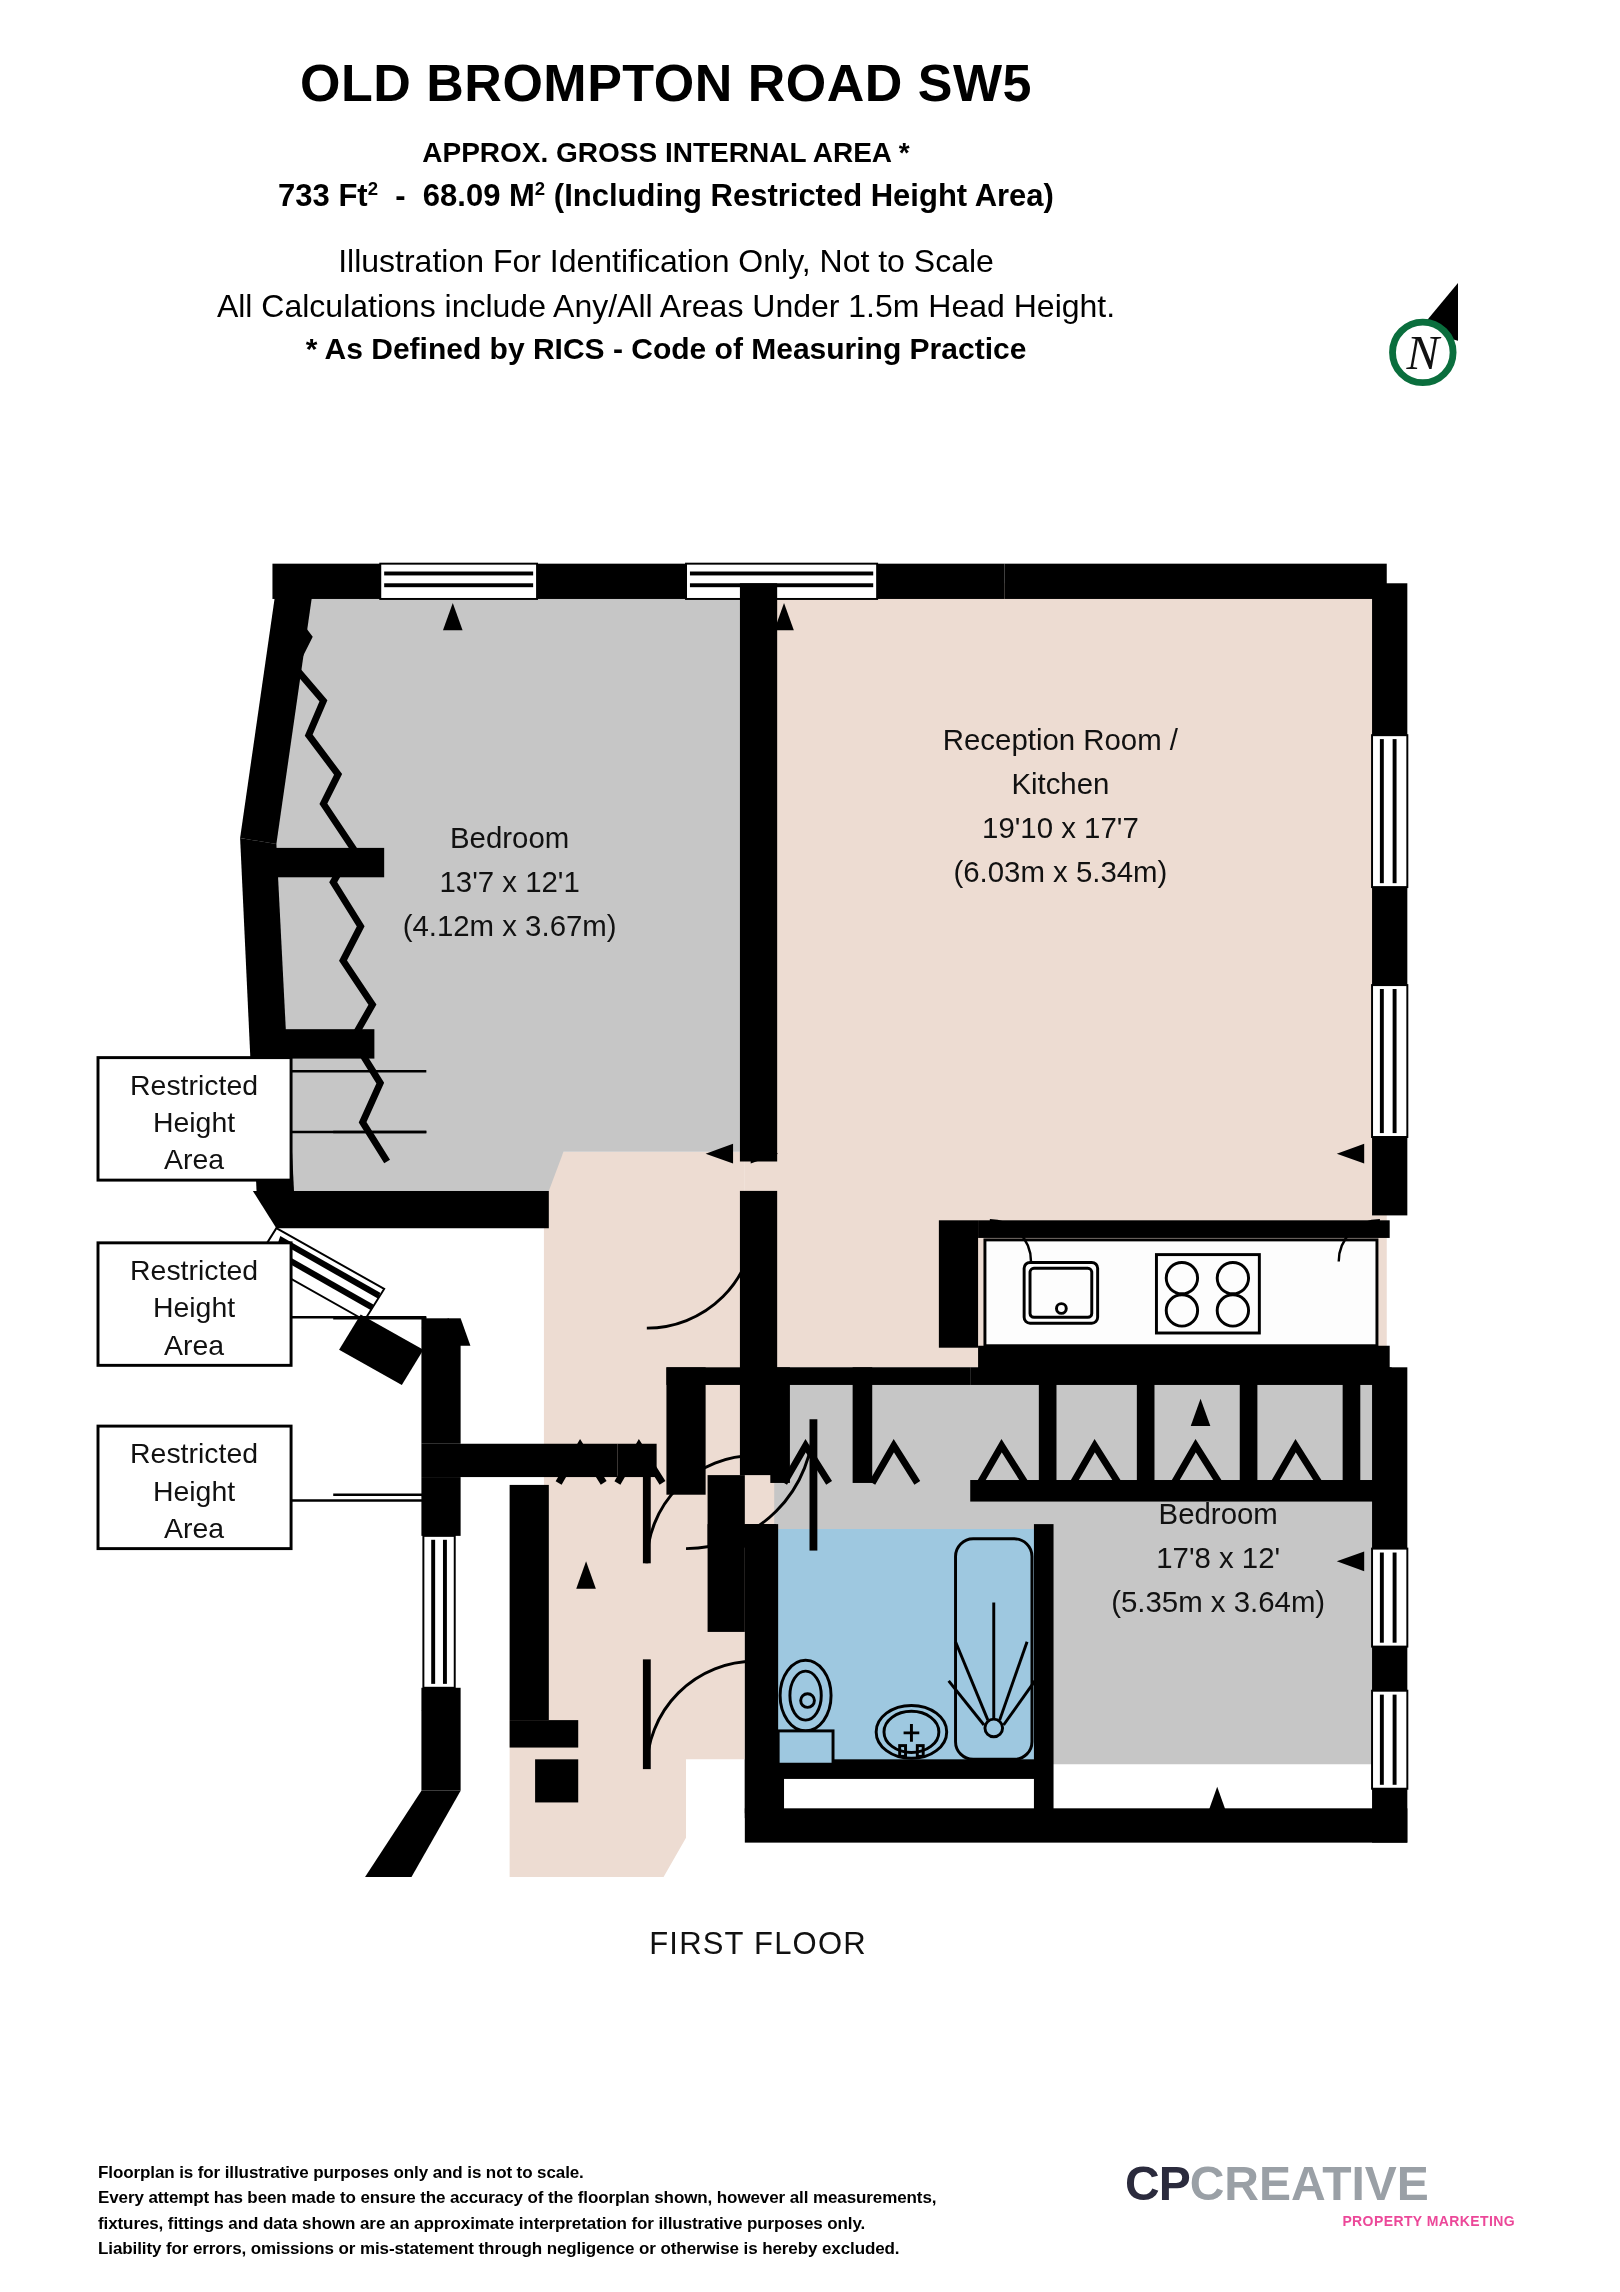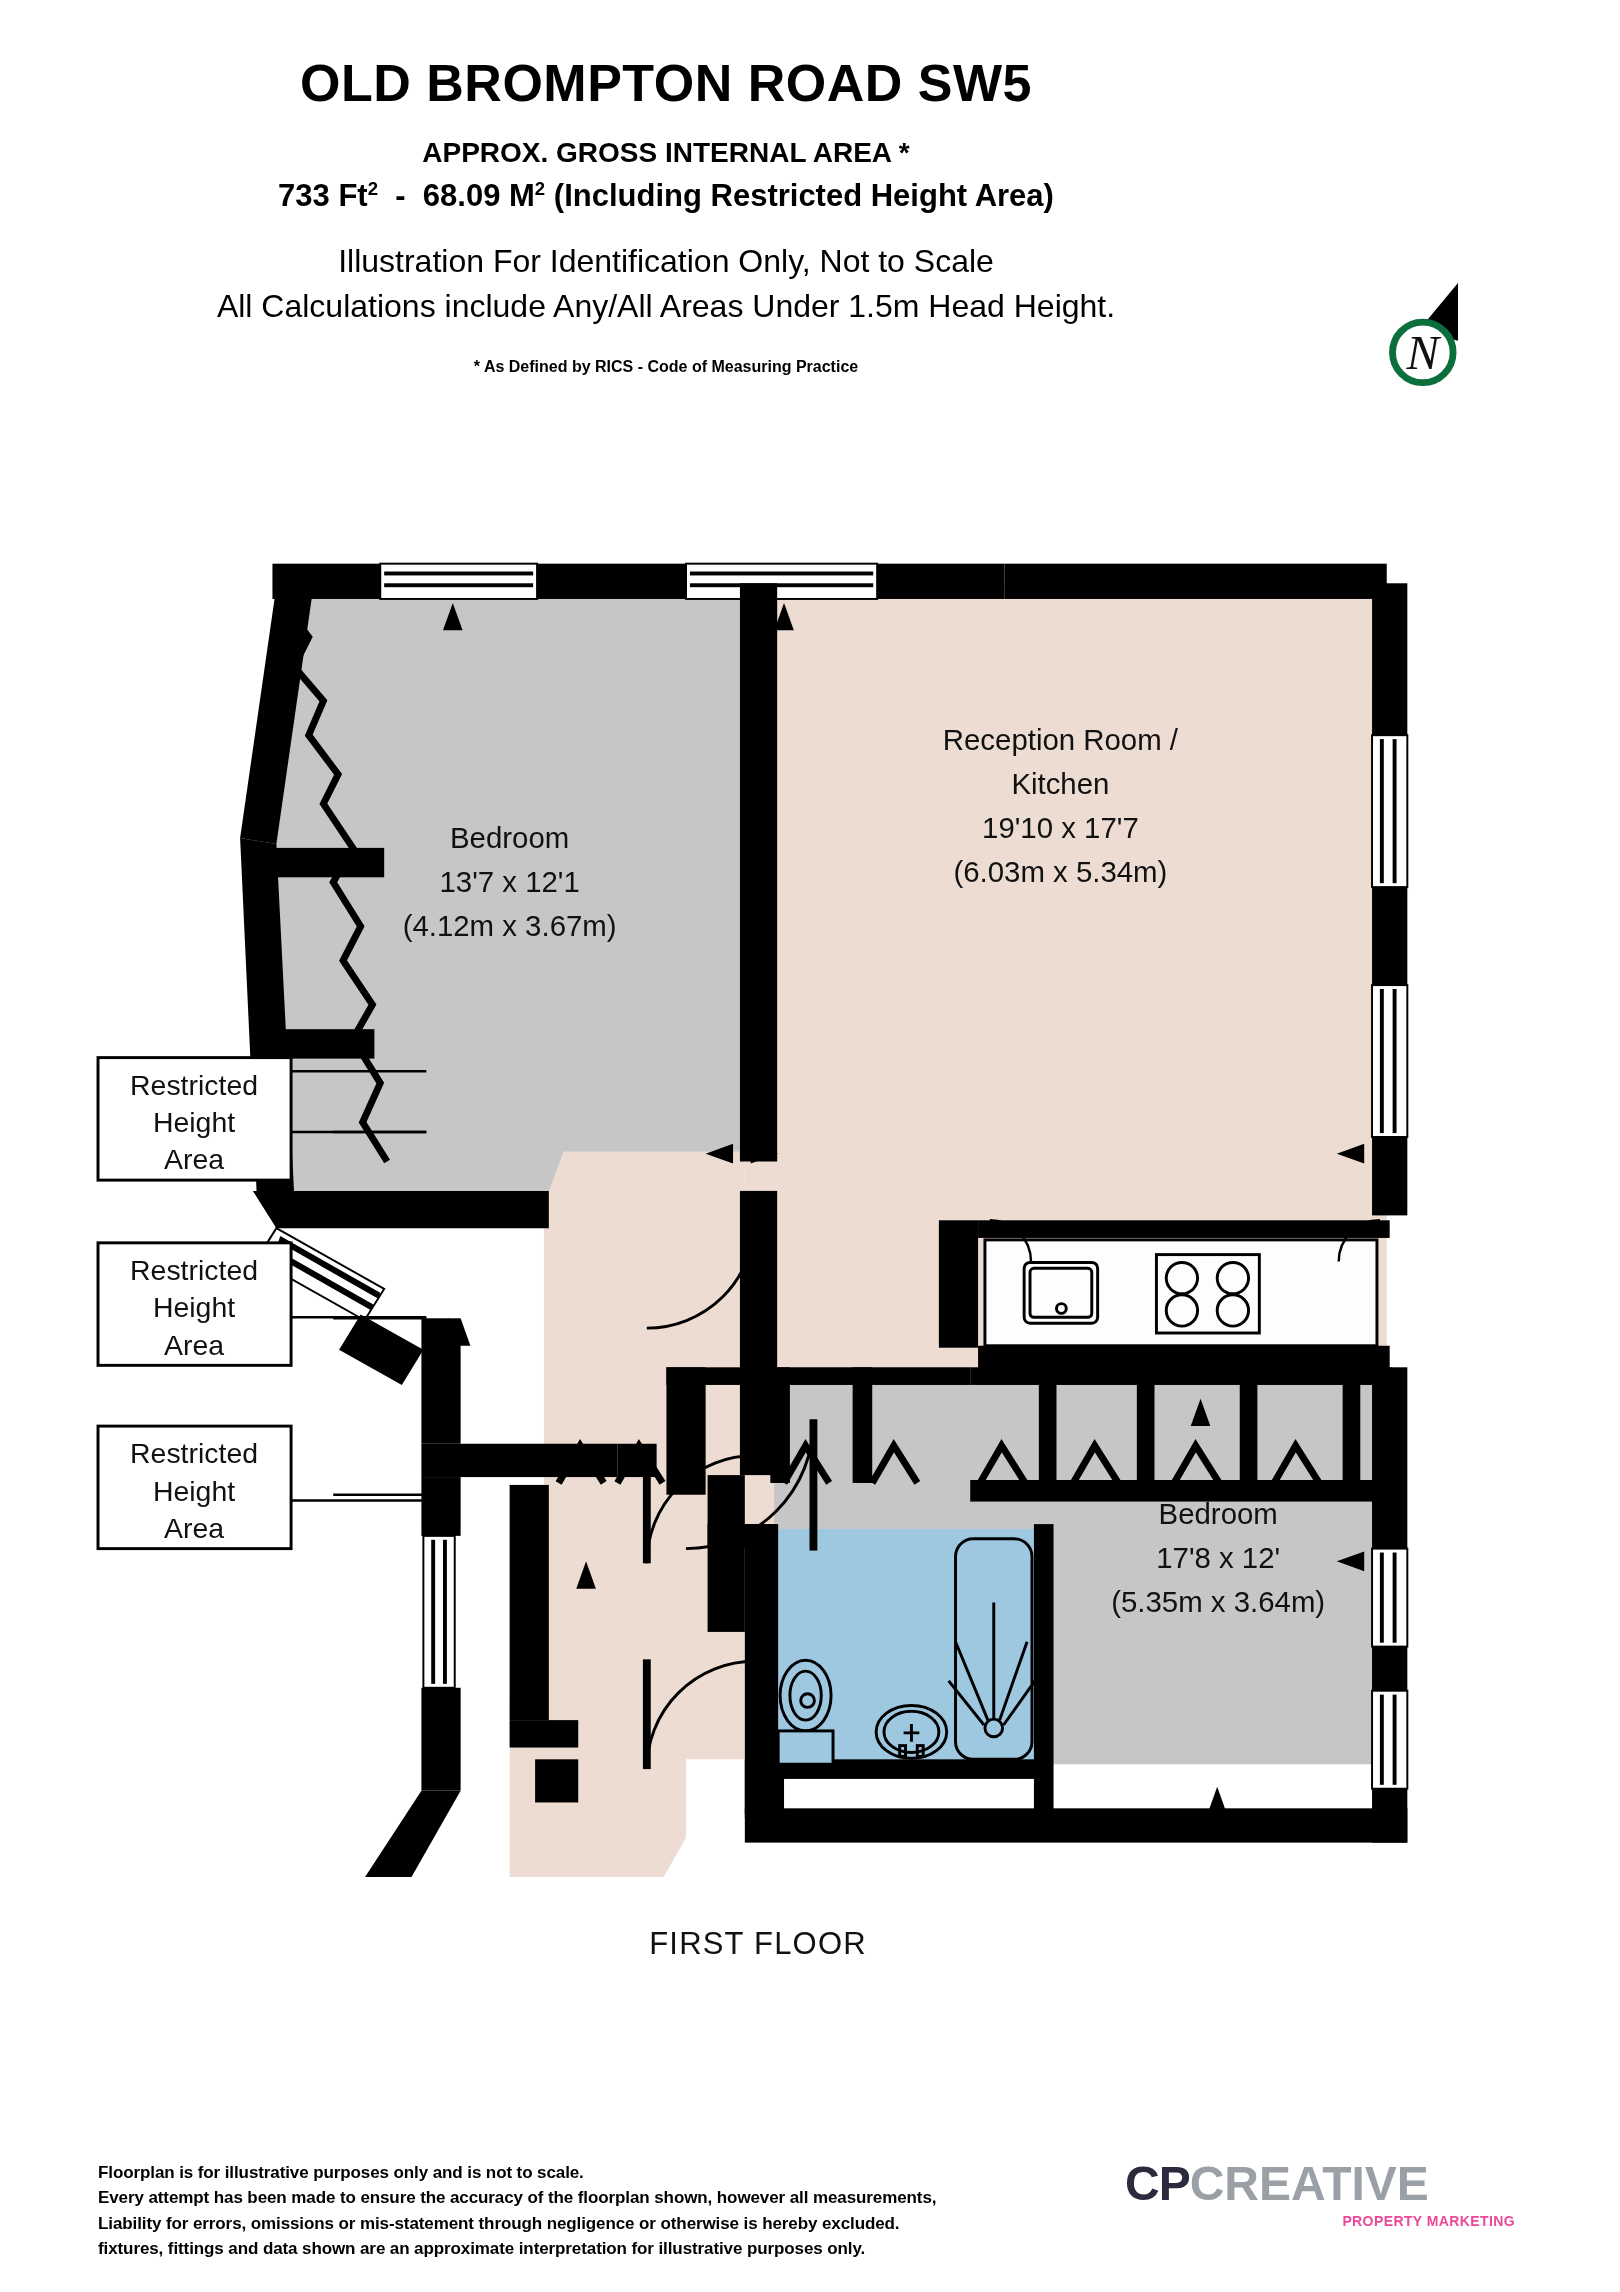--- a/index.html
+++ b/index.html
@@ -52,22 +52,22 @@
     font-family: Liberation Sans, sans-serif;
     font-size: 32px;
     margin-top: 26.5px;
     line-height: 1.32;
     font-weight: 500;
     text-align: center;
   }
   .rics {
     font-family: "Liberation Sans", sans-serif;
     font-weight: bold;
-    font-size: 16px;
-    margin-top: 32px;
+    font-size: 30px;
+    margin-top: 7px;
     line-height: 1;
   }
 
   
   .compass {
     position: absolute;
     left: 1372px;
     top: 279px;
     width: 127px;
     height: 137px;
@@ -458,22 +458,22 @@
 
 </svg>
 </div>
 
 <div class="floor-label">FIRST FLOOR</div>
 
 <div class="footer">
   <div class="disclaimer">
     <div>Floorplan is for illustrative purposes only and is not to scale.</div>
     <div>Every attempt has been made to ensure the accuracy of the floorplan shown, however all measurements,</div>
+    <div>fixtures, fittings and data shown are an approximate interpretation for illustrative purposes only.</div>
     <div>Liability for errors, omissions or mis-statement through negligence or otherwise is hereby excluded.</div>
-    <div>fixtures, fittings and data shown are an approximate interpretation for illustrative purposes only.</div>
   </div>
 
   <div class="logo">
     <div class="logo-row"><span class="logo-cp">CP</span><span class="logo-creative">CREATIVE</span></div>
     <div class="logo-sub">PROPERTY MARKETING</div>
   </div>
 </div>
 
 
 </body></html>

